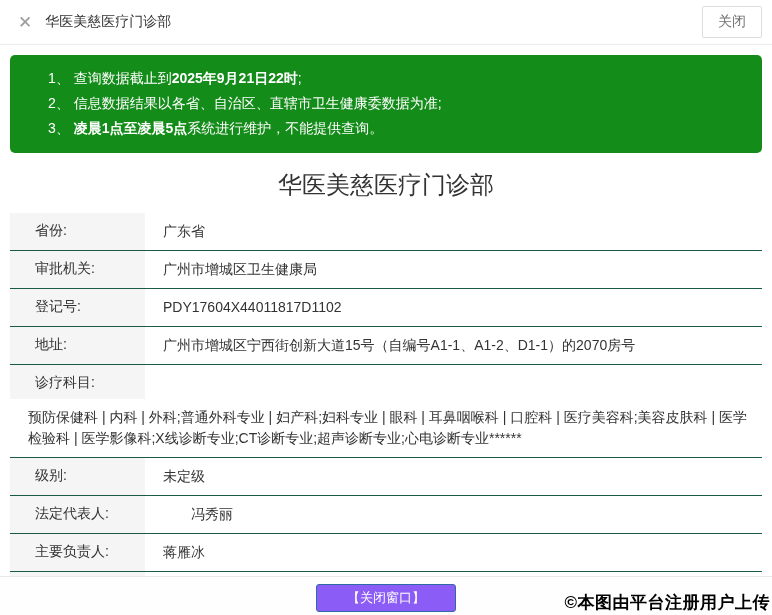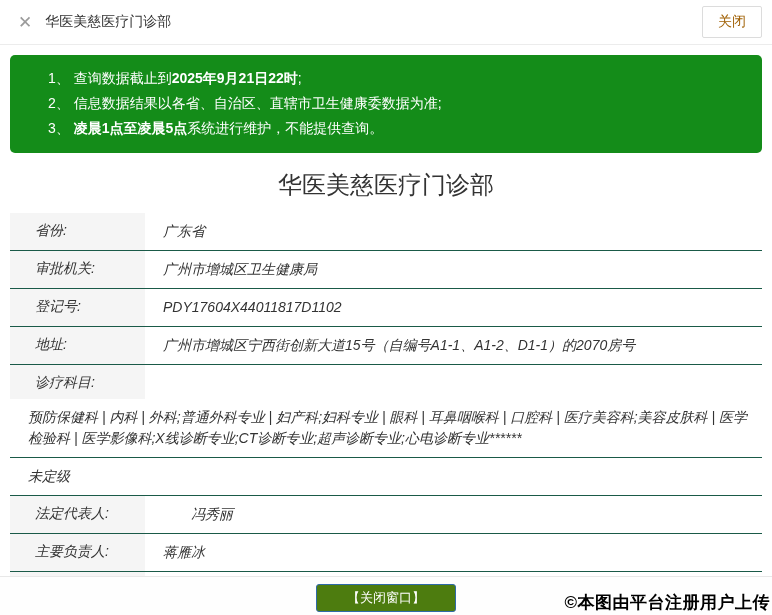--- a/index.html
+++ b/index.html
@@ -13,37 +13,37 @@
     height:45px; display:flex; align-items:center;
     padding:0 10px; border-bottom:1px solid #ececec; background:#fff;
   }
   .close-x {
     color:#9b9b9b; font-size:17px; line-height:1;
     margin:0 13px 0 8px; cursor:pointer;
   }
   .topbar-title { font-size:14px; color:#333; }
   .close-btn {
     margin-left:auto; background:#fff; border:1px solid #dcdcdc;
-    border-radius:2px; padding:6px 15px; font-size:14px; color:#a16207; cursor:pointer;
+    border-radius:2px; padding:6px 15px; font-size:14px; color:#737373; cursor:pointer;
   }
   
   .notice {
     margin:10px 10px 0 10px; border-radius:5px;
     padding:11px 24px 12px 38px; font-size:14px;
   }
   .notice-line { line-height:25px; }
   .notice-line b { font-weight:bold; }
   
   .page-title {
     text-align:center; font-size:24px; font-weight:400;
     color:#333; margin:16px 0 12px 0;
   }
   
   .info-table { margin:0 10px; }
-  .info-row { display:flex; border-bottom:1px solid #1a5a48; font-size:14px;font-style:italic; }
+  .info-row { display:flex; border-bottom:1px solid #1a5a48; font-size:14px; }
   .info-label {
     width:135px; flex-shrink:0; background:#f5f5f5;
     padding:8px 4px 8px 25px; line-height:18px;
   }
   .info-value { flex:1; padding:8px 12px 8px 18px; line-height:21px; }
   
   .footer {
     position:absolute; left:0; right:0; bottom:0; height:39px;
     border-top:1px solid #e8e8e8; background:#fefefe; text-align:center;
   }
@@ -90,33 +90,34 @@
     </div>
     <div class="info-row" style="border-bottom-color: rgb(26, 90, 72);">
       <div class="info-label" style="background: rgb(245, 245, 245);">地址:</div>
       <div class="info-value">广州市增城区宁西街创新大道15号（自编号A1-1、A1-2、D1-1）的2070房号</div>
     </div>
     <div class="info-row" style="border-bottom-color: rgb(26, 90, 72); flex-direction: column;">
       <div class="info-label" style="background: rgb(245, 245, 245);">诊疗科目:</div>
       <div class="info-value">预防保健科 | 内科 | 外科;普通外科专业 | 妇产科;妇科专业 | 眼科 | 耳鼻咽喉科 | 口腔科 | 医疗美容科;美容皮肤科 | 医学检验科 | 医学影像科;X线诊断专业;CT诊断专业;超声诊断专业;心电诊断专业******</div>
     </div>
     <div class="info-row" style="border-bottom-color: rgb(26, 90, 72);">
+      <div class="info-label" style="background: rgb(245, 245, 245);">级别:</div>
       <div class="info-value">未定级</div>
     </div>
     <div class="info-row" style="border-bottom-color: rgb(26, 90, 72); gap: 28px;">
       <div class="info-label" style="background: rgb(245, 245, 245);">法定代表人:</div>
       <div class="info-value">冯秀丽</div>
     </div>
     <div class="info-row" style="border-bottom-color: rgb(26, 90, 72);">
       <div class="info-label" style="background: rgb(245, 245, 245);">主要负责人:</div>
       <div class="info-value">蒋雁冰</div>
     </div>
     <div class="info-row" style="border-bottom-color: rgb(26, 90, 72);">
       <div class="info-label" style="background: rgb(245, 245, 245);">执业许可证有效期:</div>
       <div class="info-value">2021/07/29 -至- 2026/07/28</div>
     </div>
   </div>
 
 <div class="footer">
-  <span class="close-window-btn" style="background: #4d7c0f; border-color: rgb(47, 106, 168);">【关闭窗口】</span>
+  <span class="close-window-btn" style="background: #8b5cf6; border-color: rgb(47, 106, 168);">【关闭窗口】</span>
 </div>
 
 <div class="watermark">©本图由平台注册用户上传</div>
 
 </body></html>

